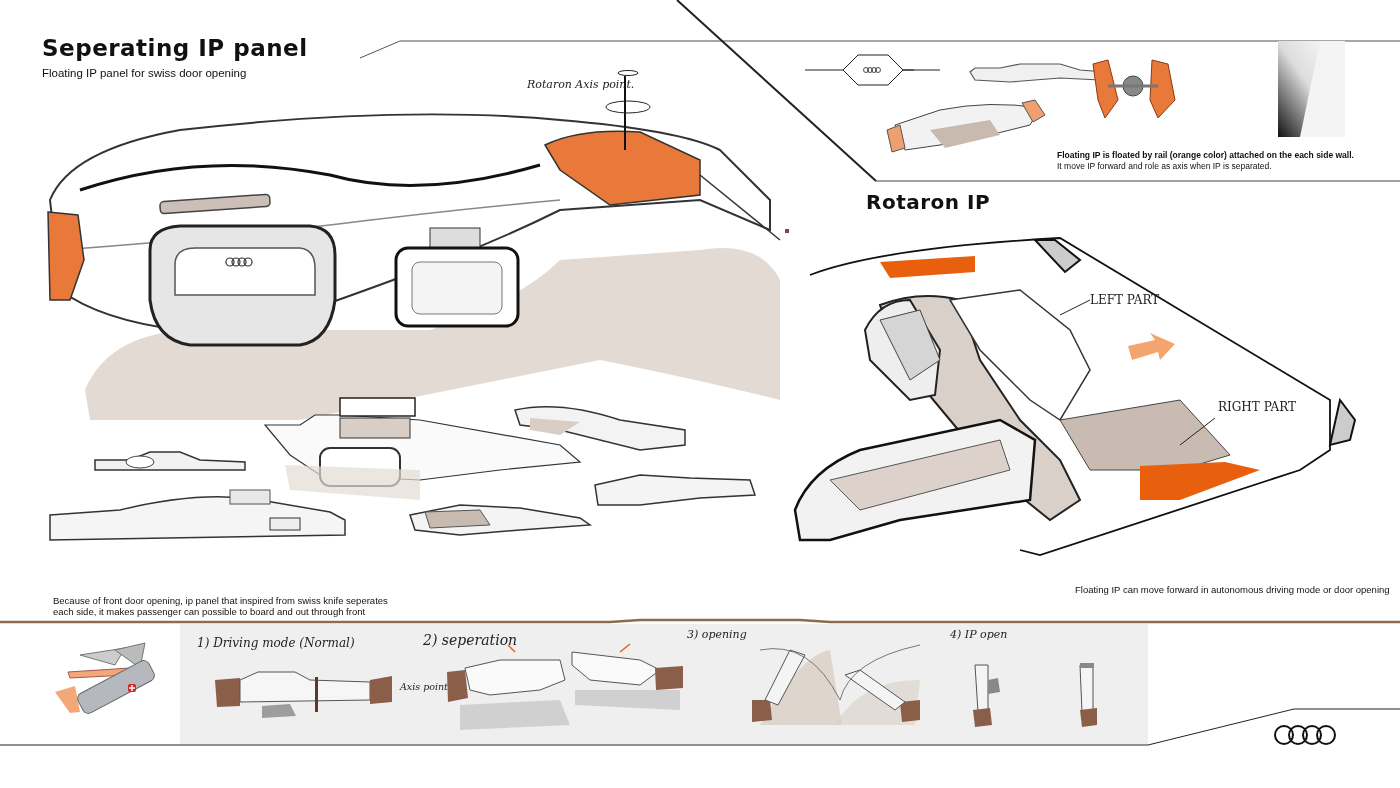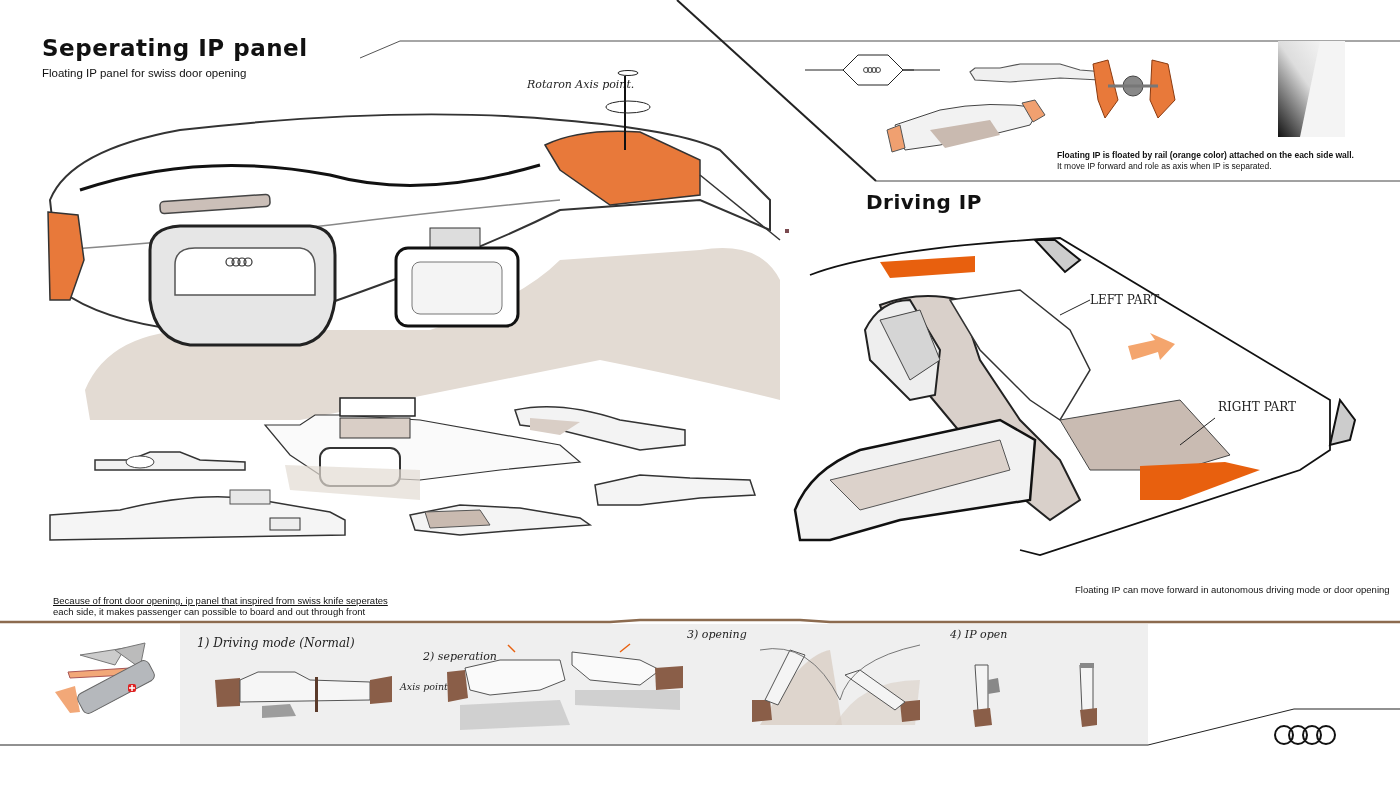--- a/index.html
+++ b/index.html
@@ -89,21 +89,21 @@
   </g>
   <g>
     <path d="M595 485 L640 475 L690 478 L750 480 L755 495 L700 498 L640 505 L598 505 Z" fill="#f4f4f4" stroke="#333" stroke-width="1.5"></path>
   </g>
   <g>
     <path d="M410 515 L460 505 L520 508 L580 518 L590 525 L520 530 L460 535 L415 530 Z" fill="#f4f4f4" stroke="#333" stroke-width="1.5"></path>
     <path d="M425 512 L480 510 L490 525 L430 528 Z" fill="#c9bab0" stroke="#555"></path>
   </g>
 </svg>
 
-<div class="abs note" style="left:53px;top:595px;text-decoration:underline;">Because of front door opening, ip panel that inspired from swiss knife seperates</div>
+<div class="abs note" style="left:53px;top:595px;">Because of front door opening, ip panel that inspired from swiss knife seperates</div>
 <div class="abs note" style="left:53px;top:606px;">each side, it makes passenger can possible to board and out through front</div>
 
 <svg width="1400" height="788">
   <g>
     <line x1="805" y1="70" x2="843" y2="70" stroke="#222"></line>
     <polygon points="843,70 858,55 888,55 903,70 888,85 858,85" fill="#fff" stroke="#222"></polygon>
     <line x1="903" y1="70" x2="914" y2="70" stroke="#222"></line>
     <line x1="914" y1="70" x2="914" y2="70" stroke="#222"></line>
     <line x1="903" y1="70" x2="940" y2="70" stroke="#222"></line>
     <g fill="none" stroke="#222" stroke-width="0.8">
@@ -136,21 +136,21 @@
       </linearGradient>
     </defs>
   <g>
     <rect x="1278" y="41" width="67" height="96" fill="url(#g1)"></rect>
     <polygon points="1320,41 1345,41 1345,137 1300,137" fill="#f4f4f4"></polygon>
   </g>
 </svg>
 <div class="abs note" style="left:1057px;top:150px;font-size:8.5px;line-height:11px;font-weight:bold;">Floating IP is floated by rail (orange color) attached on the each side wall.</div>
 <div class="abs note" style="left:1057px;top:161px;font-size:8.5px;line-height:11px;">It move IP forward and role as axis when IP is separated.</div>
 
-<div class="abs title t2">Driving IP</div>
+<div class="abs title t2">Rotaron IP</div>
 <svg width="1400" height="788">
   <path d="M810 275 Q880 248 1060 238 L1330 400 L1330 450 L1300 470 L1040 555 L1020 550" fill="#fff" stroke="#111" stroke-width="1.8"></path>
   <path d="M880 305 Q920 290 960 300 L980 360 L1020 420 L1060 460 L1080 500 L1050 520 L1000 480 L950 420 L900 360 Z" fill="#d9d0ca" stroke="#222" stroke-width="2"></path>
   <path d="M950 300 L1020 290 L1070 330 L1090 370 L1060 420 L1030 400 L980 350 Z" fill="#fff" stroke="#333" stroke-width="1.5"></path>
   <path d="M1060 420 L1180 400 L1230 455 L1180 470 L1090 470 Z" fill="#c9bbb2" stroke="#444" stroke-width="1"></path>
   <path d="M880 262 L975 256 L975 272 L890 278 Z" fill="#E8600E"></path>
   <path d="M1140 466 L1225 462 L1260 470 L1180 500 L1140 500 Z" fill="#E8600E"></path>
   <g>
     <path d="M865 330 Q880 300 910 300 L940 350 L935 395 L910 400 L870 360 Z" fill="#eee" stroke="#222" stroke-width="2"></path>
     <path d="M880 320 L920 310 L940 360 L910 380 Z" fill="#d5d5d5" stroke="#444"></path>
@@ -174,21 +174,21 @@
   <path d="M115 650 L145 643 L140 668 Z" fill="#bbb" stroke="#777"></path>
   <path d="M68 672 L130 668 L128 675 L70 678 Z" fill="#F2A878" stroke="#a55"></path>
   <path d="M55 692 L75 686 L80 712 L70 713 Z" fill="#F2A878"></path>
   <rect x="76" y="676" width="80" height="22" rx="6" fill="#b5b8bc" stroke="#666" transform="rotate(-28 116 687)"></rect>
   <rect x="128" y="684" width="8" height="8" rx="2" fill="#d22"></rect>
   <path d="M132 685 v6 M129 688 h6" stroke="#fff" stroke-width="1.5"></path>
 </svg>
 
 <div class="abs panel"></div>
 <div class="abs hand" style="left:197px;top:636px;font-size:12px;">1) Driving mode (Normal)</div>
-<div class="abs hand" style="left:423px;top:632px;font-size:11px;margin-top:18px;">2) seperation</div>
+<div class="abs hand" style="left:423px;top:632px;font-size:14px;">2) seperation</div>
 <div class="abs hand" style="left:687px;top:628px;font-size:11px;">3) opening</div>
 <div class="abs hand" style="left:950px;top:628px;font-size:11px;">4) IP open</div>
 <div class="abs hand" style="left:400px;top:681px;font-size:9.5px;">Axis point</div>
 
 <svg width="1400" height="788">
   <g>
     <path d="M215 680 L240 678 L240 706 L217 707 Z" fill="#8A5E48"></path>
     <path d="M240 680 L258 672 L295 672 L310 680 L370 682 L370 700 L240 702 Z" fill="#f6f6f6" stroke="#555"></path>
     <rect x="315" y="677" width="3" height="35" fill="#5a3a2a"></rect>
     <path d="M370 680 L392 676 L392 702 L370 704 Z" fill="#8A5E48"></path>

